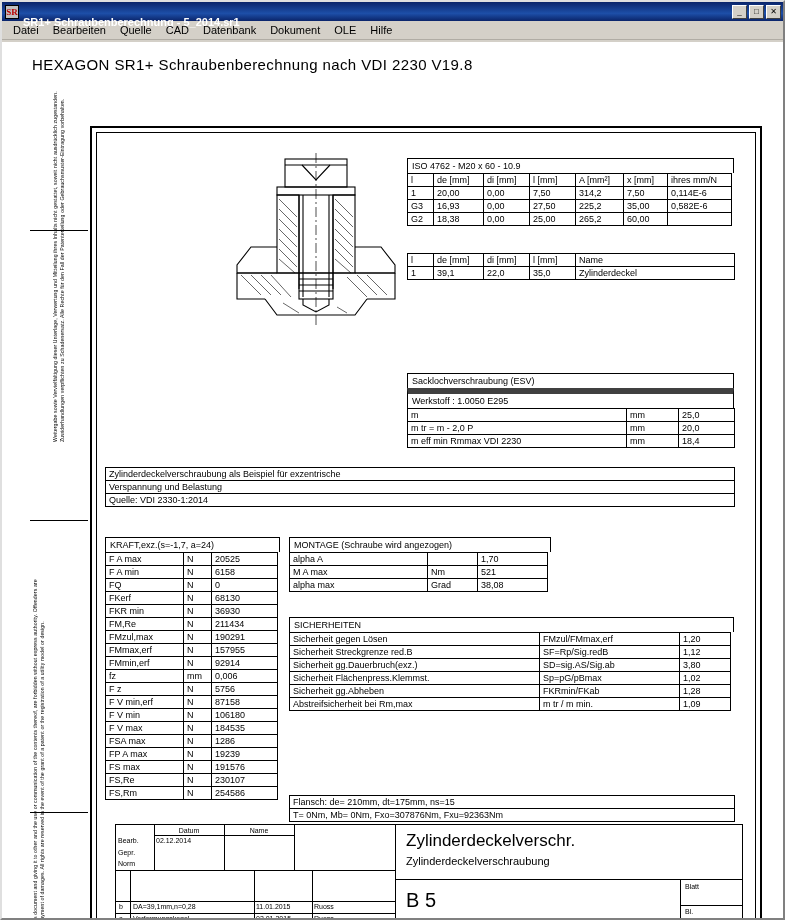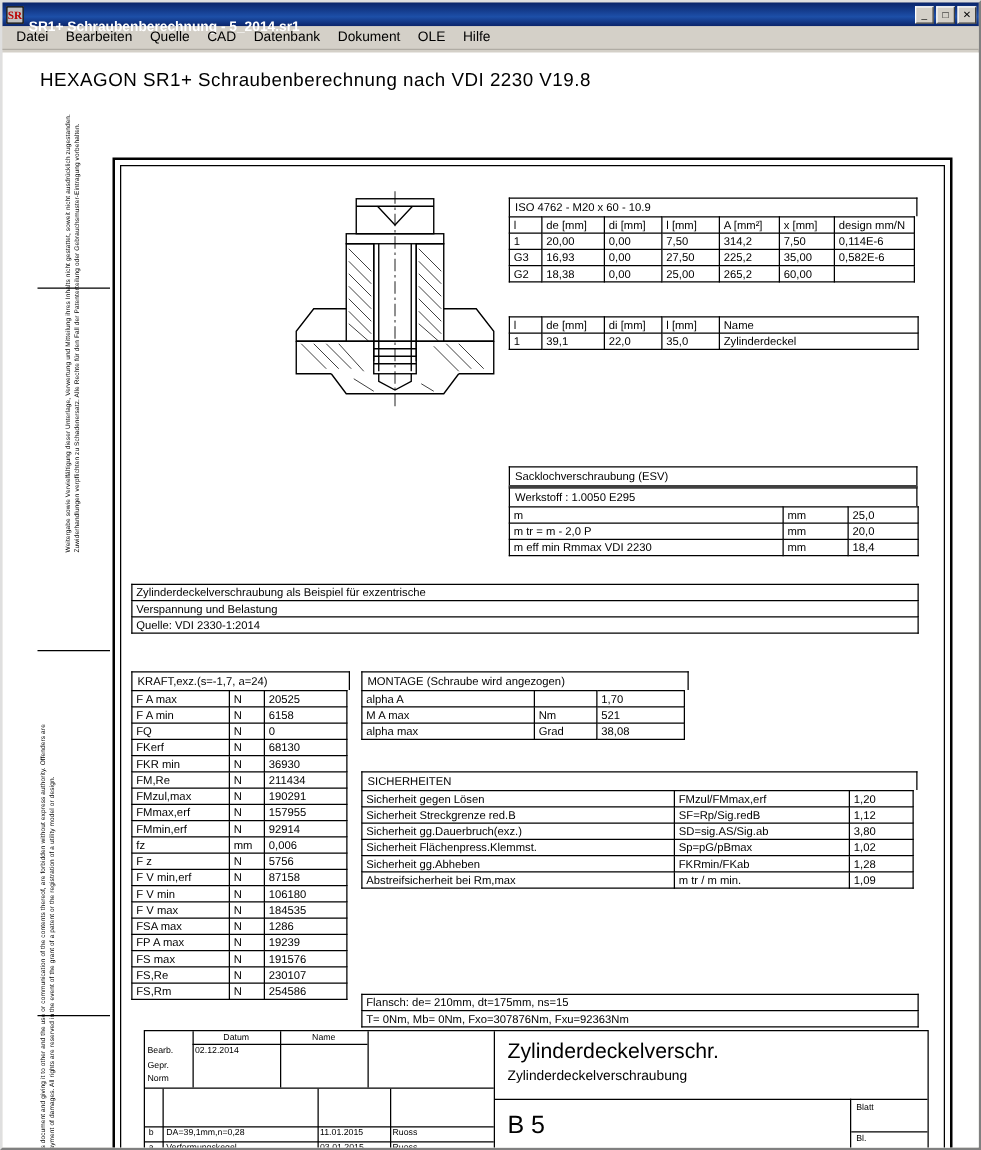--- a/index.html
+++ b/index.html
@@ -290,21 +290,21 @@
           <div class="boxtitle" style="width:327px;">ISO 4762 - M20 x 60 - 10.9</div>
           <table class="dt">
             <tbody>
                 <tr>
               <th style="width:26px">l</th>
               <th style="width:50px">de [mm]</th>
               <th style="width:46px">di [mm]</th>
               <th style="width:46px">l [mm]</th>
               <th style="width:48px">A [mm²]</th>
               <th style="width:44px">x [mm]</th>
-              <th style="width:64px">design mm/N</th>
+              <th style="width:64px">ihres mm/N</th>
             </tr>
             <tr>
               <td>1</td>
               <td>20,00</td>
               <td>0,00</td>
               <td>7,50</td>
               <td>314,2</td>
               <td>7,50</td>
               <td>0,114E-6</td>
             </tr>
@@ -346,21 +346,21 @@
               <td>22,0</td>
               <td>35,0</td>
               <td>Zylinderdeckel</td>
             </tr>
           </tbody>
             </table>
         </div>
 
         <div class="pos" style="left:310px; top:240px;">
           <div class="boxtitle" style="width:327px;">Sacklochverschraubung (ESV)</div>
-          <div class="boxtitle" style="width:327px;border-top:3px solid #404040;">Werkstoff : 1.0050 E295</div>
+          <div class="boxtitle" style="width:327px;border-top:6px solid #404040;">Werkstoff : 1.0050 E295</div>
           <table class="dt">
             <tbody>
                 <tr>
               <td style="width:219px">m</td>
               <td style="width:52px">mm</td>
               <td style="width:56px">25,0</td>
             </tr>
             <tr>
               <td>m tr    =  m - 2,0 P</td>
               <td>mm</td>

